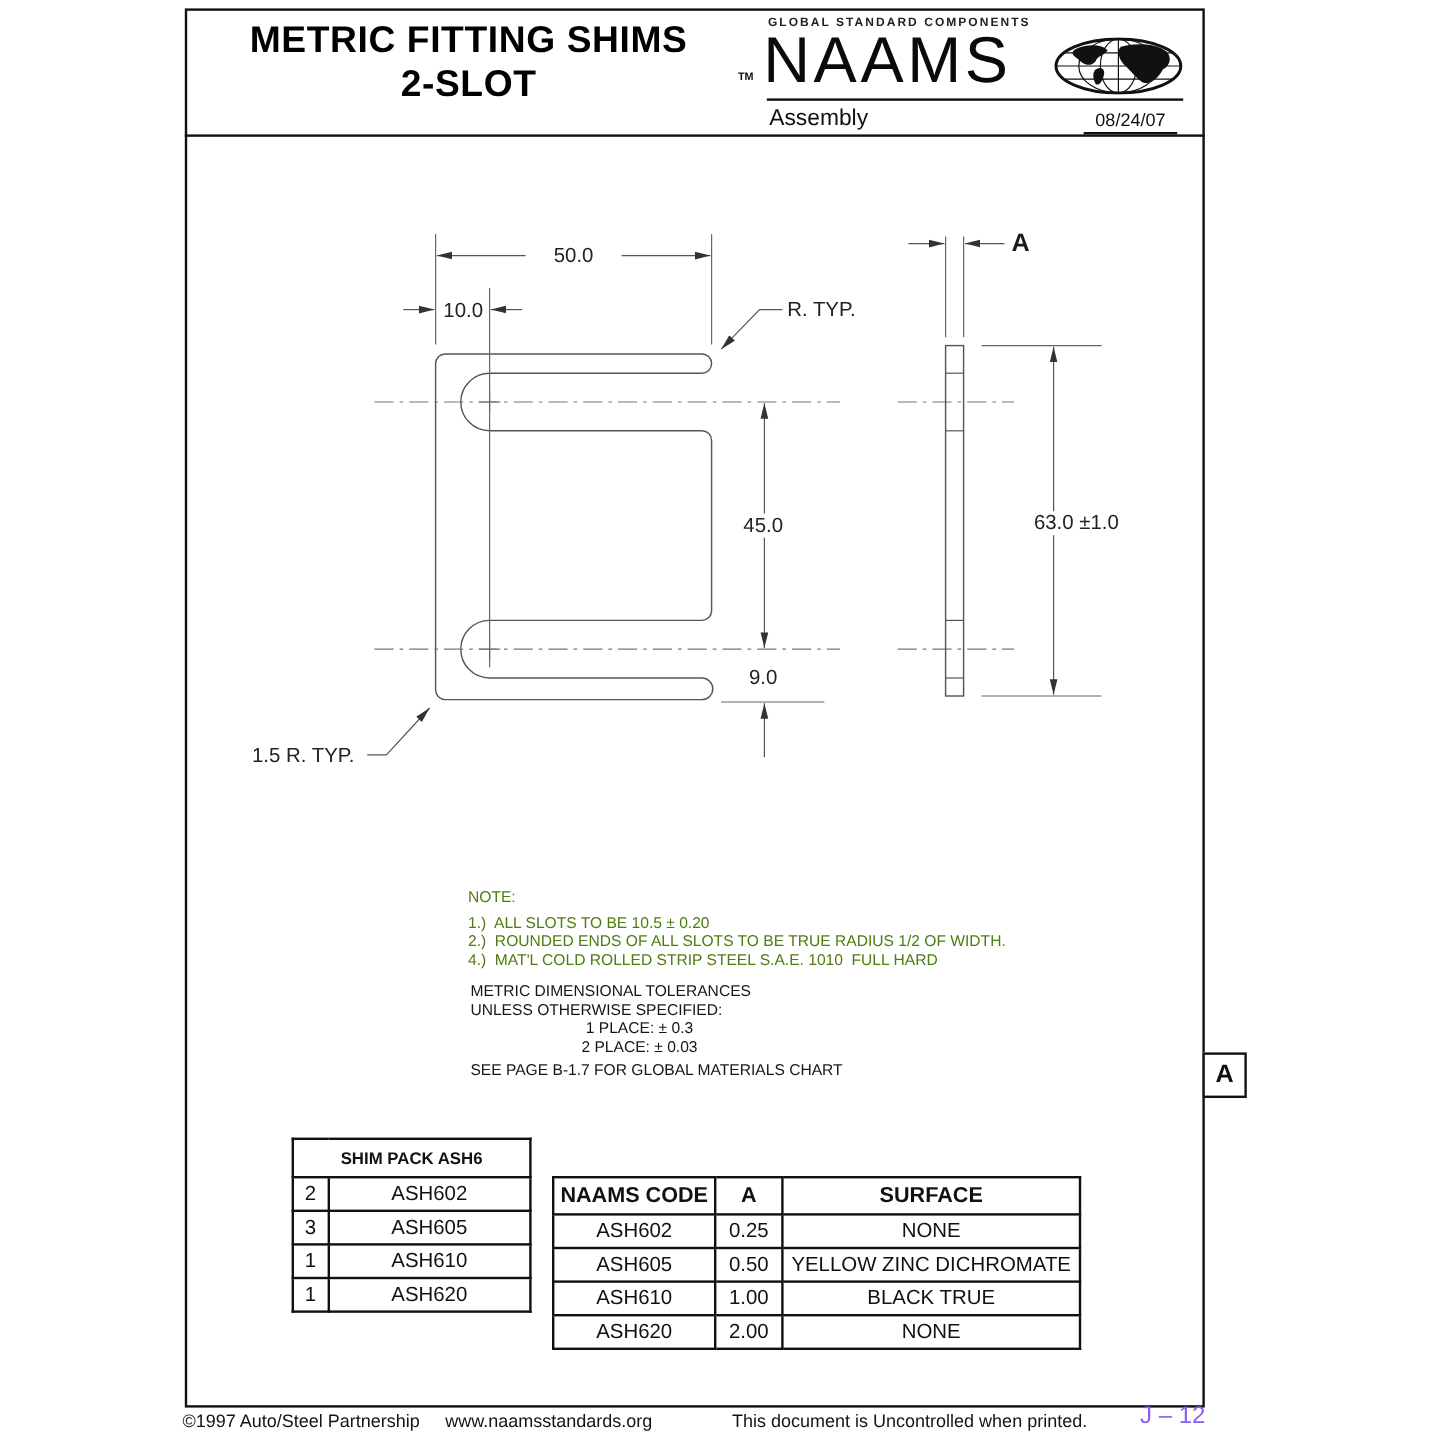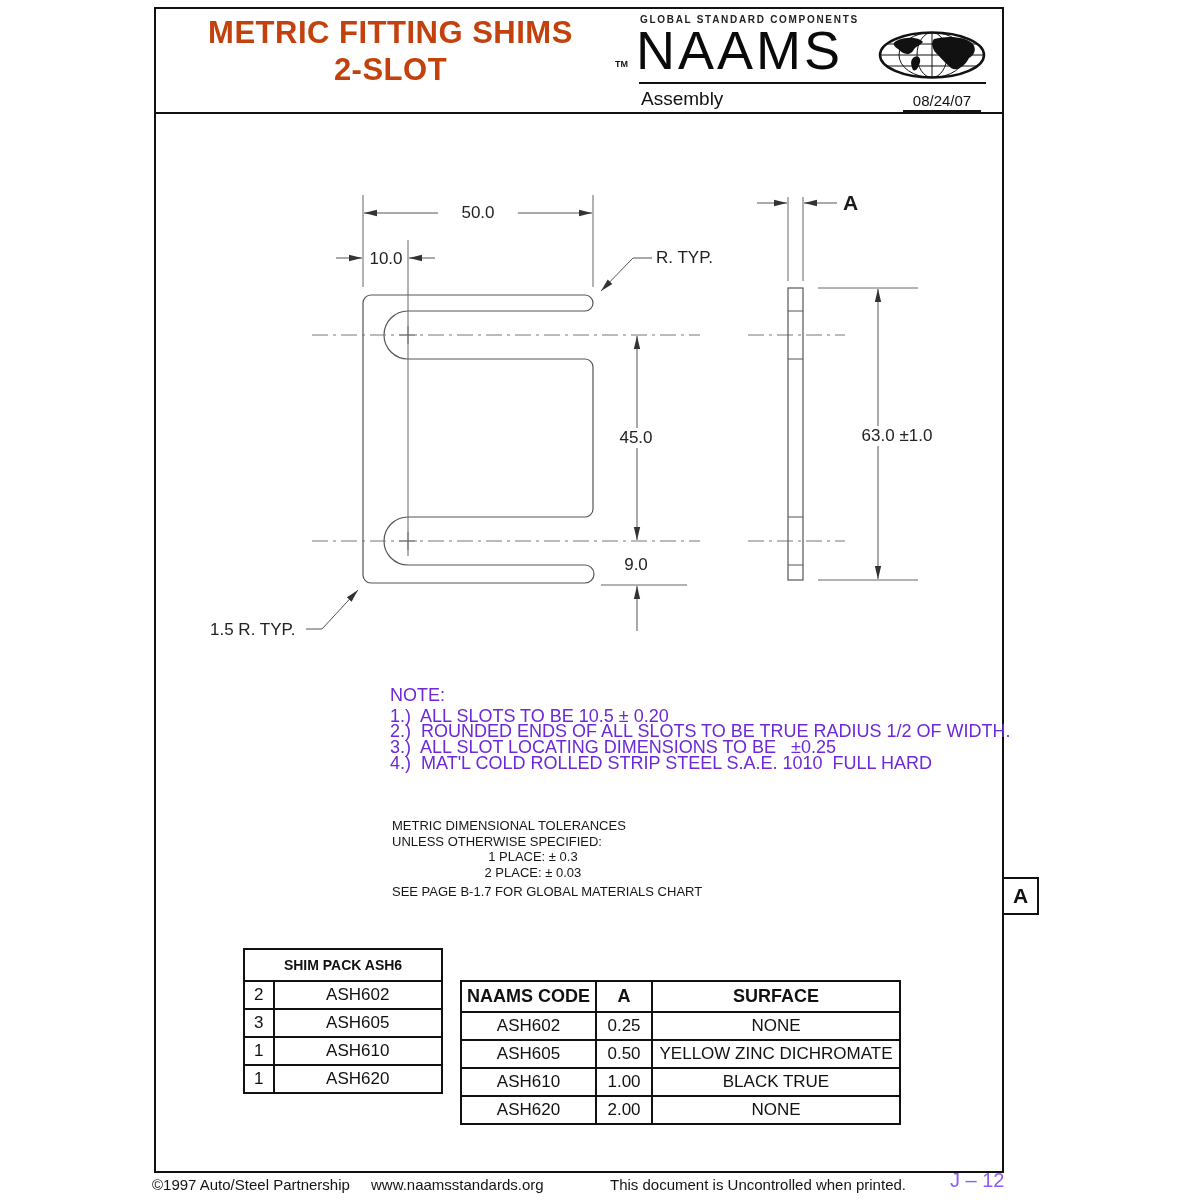--- a/index.html
+++ b/index.html
@@ -6,41 +6,41 @@
   .page{position:relative;width:1200px;height:1200px;background:#fff;overflow:hidden;
         font-family:"Liberation Sans", sans-serif;color:#111;}
   .abs{position:absolute;}
 
   
   .frame{left:154px;top:7px;width:850px;height:1166px;border:2px solid #111;box-sizing:border-box;z-index:0;}
   .tb-sep{left:154px;top:112px;width:850px;height:2px;background:#111;z-index:0;}
 
   
   .page-title{left:163px;top:14px;width:455px;text-align:center;font-weight:bold;
-              font-size:31px;line-height:37px;letter-spacing:0.5px;color:#c2410c;}
+              font-size:31px;line-height:37px;letter-spacing:0.5px;color:#000000;}
   .brand-tagline{left:640px;top:14px;font-size:10px;letter-spacing:1.7px;font-weight:bold;color:#222;}
   .tm-mark{left:615px;top:59px;font-size:9px;font-weight:bold;}
   .brand-name{left:636px;top:24px;font-size:54px;font-weight:normal;letter-spacing:3px;line-height:52px;color:#0a0a0a;}
   .brand-rule{left:639px;top:82px;width:347px;height:2px;background:#111;}
   .assembly{left:641px;top:88px;font-size:19px;}
   .rev-date{left:903px;top:92px;width:78px;text-align:center;font-size:15px;
             border-bottom:2px solid #111;padding-bottom:1px;}
 
   
   .geom{left:0;top:0;z-index:1;}
   .dimlbl{z-index:2;font-size:17px;color:#222;}
   .ctr{text-align:center;}
   .wbg{background:#fff;}
   .bold-a{font-size:21px;font-weight:bold;color:#1a1a1a;}
   .section-a{left:1002px;top:877px;width:37px;height:38px;border:2px solid #111;box-sizing:border-box;
              background:#fff;z-index:3;display:flex;align-items:center;justify-content:center;
              font-size:21px;font-weight:bold;}
 
   
-  .notes{left:390px;top:688px;font-size:18px;line-height:15.7px;color:#6d28d9;z-index:2;}
+  .notes{left:390px;top:740px;font-size:13px;line-height:15.7px;color:#4d7c0f;z-index:2;}
   .notes div{white-space:pre;}
   .notes .nh{margin-bottom:5px;}
   .tols{left:392px;top:818px;font-size:13px;line-height:15.6px;color:#161616;z-index:2;}
   .tols div{white-space:pre;}
   .tols .ind{padding-left:48px;text-align:center;}
   .matref{left:392px;top:884px;font-size:13px;color:#161616;z-index:2;white-space:pre;}
 
   
   table{border-collapse:collapse;z-index:2;}
   td,th{border:2px solid #111;padding:0;text-align:center;vertical-align:middle;}
@@ -162,21 +162,20 @@
   <div class="abs dimlbl ctr wbg" style="left:845px;top:426px;width:104px;">63.0 ±1.0</div>
 
   <div class="abs section-a">
     <span>A</span>
   </div>
 
   <div class="abs notes">
     <div class="nh">NOTE:</div>
     <div>1.)  ALL SLOTS TO BE 10.5 ± 0.20</div>
     <div>2.)  ROUNDED ENDS OF ALL SLOTS TO BE TRUE RADIUS 1/2 OF WIDTH.</div>
-    <div>3.)  ALL SLOT LOCATING DIMENSIONS TO BE   ±0.25</div>
     <div>4.)  MAT'L COLD ROLLED STRIP STEEL S.A.E. 1010  FULL HARD</div>
   </div>
 
   <div class="abs tols">
     <div>METRIC DIMENSIONAL TOLERANCES</div>
     <div>UNLESS OTHERWISE SPECIFIED:</div>
     <div class="ind">1 PLACE: ± 0.3</div>
     <div class="ind">2 PLACE: ± 0.03</div>
   </div>
 

